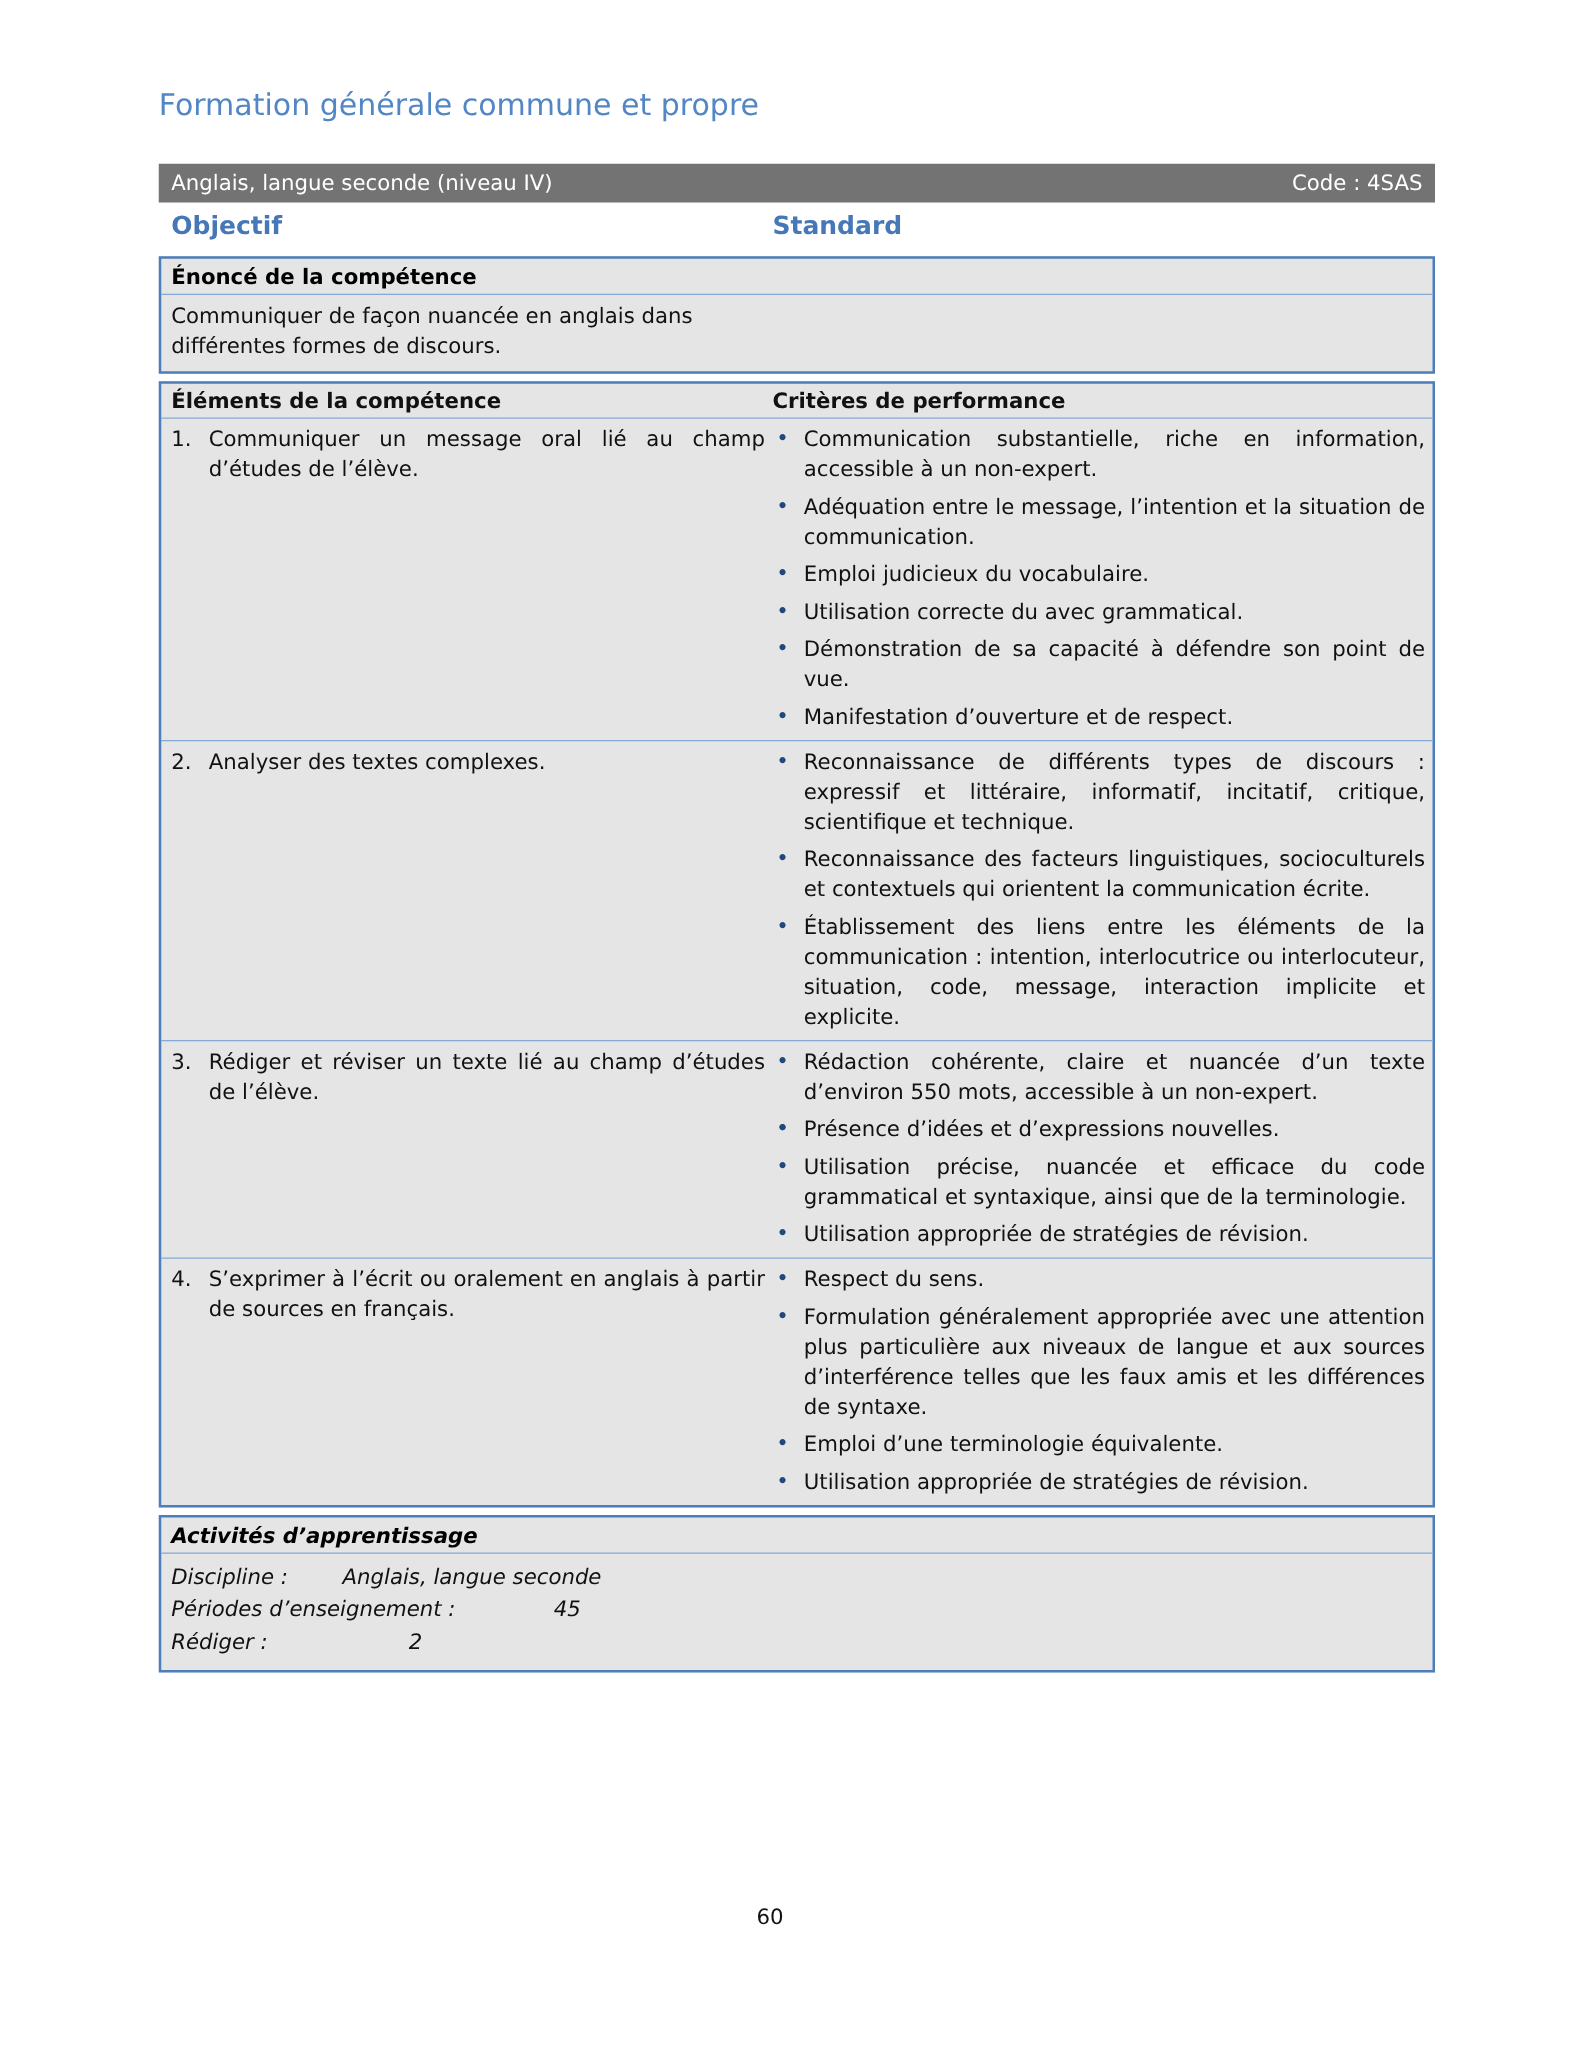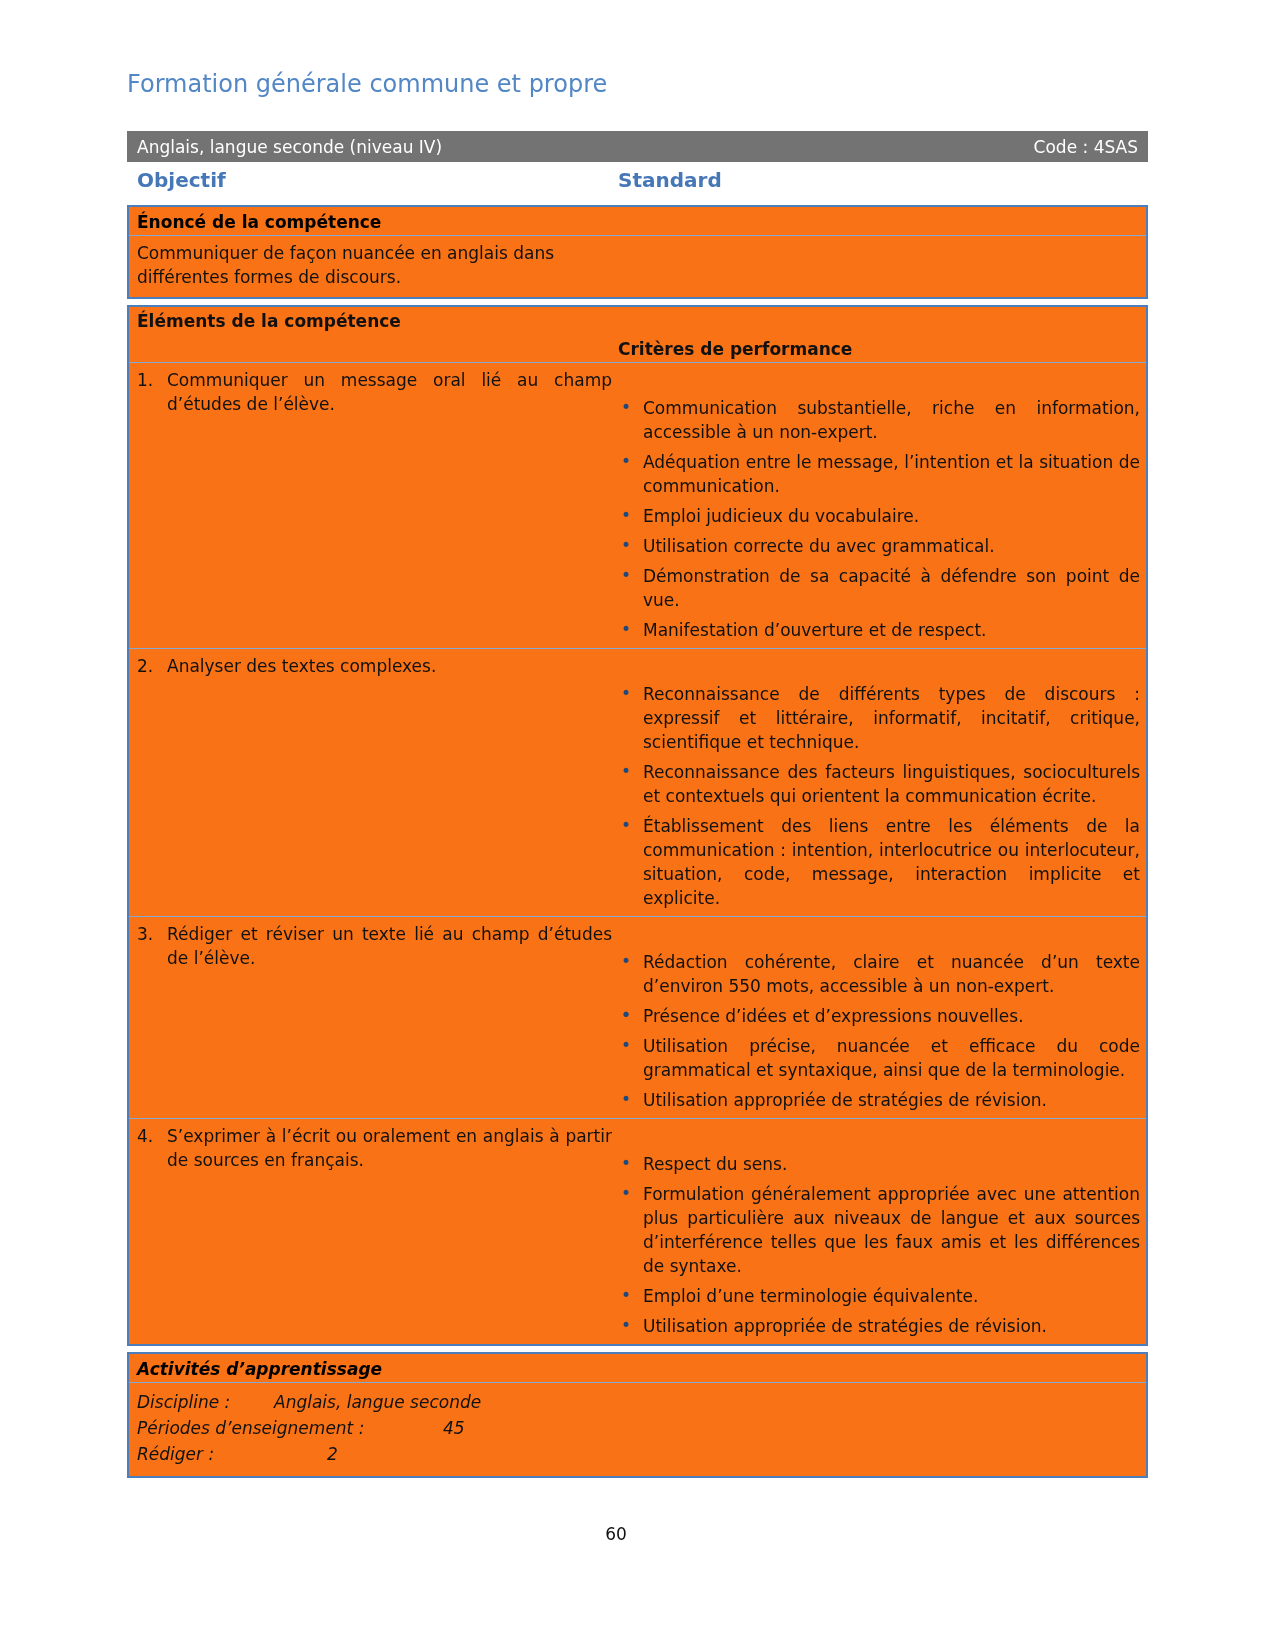--- a/index.html
+++ b/index.html
@@ -44,21 +44,21 @@
     position:absolute;
     top:0;
   }
   .col-head.objectif{left:10px;}
   .col-head.standard{left:491px;}
 
   .box{
     box-sizing:border-box;
     width:1021px;
     border:2px solid #4C7EBB;
-    background:#f97316;
+    background:#e5e5e5;
   }
   .box-header{
     font-size:17px;
     font-weight:bold;
     color:#000;
     padding:5px 8px 3px 8px;
     border-bottom:1.5px solid #84A9D4;
   }
 
   .enonce{margin-top:8px;}
@@ -80,21 +80,20 @@
     box-sizing:border-box;
     width:489px;
     flex:0 0 489px;
     padding-left:8px;
     padding-right:6px;
   }
   .cell-right{
     box-sizing:border-box;
     flex:1 1 auto;
     padding-right:6px;
-    margin-top:28px;
   }
   .th{
     font-size:17px;
     font-weight:bold;
     padding-top:4px;
     padding-bottom:3px;
   }
 
   .trow{
     display:flex;

